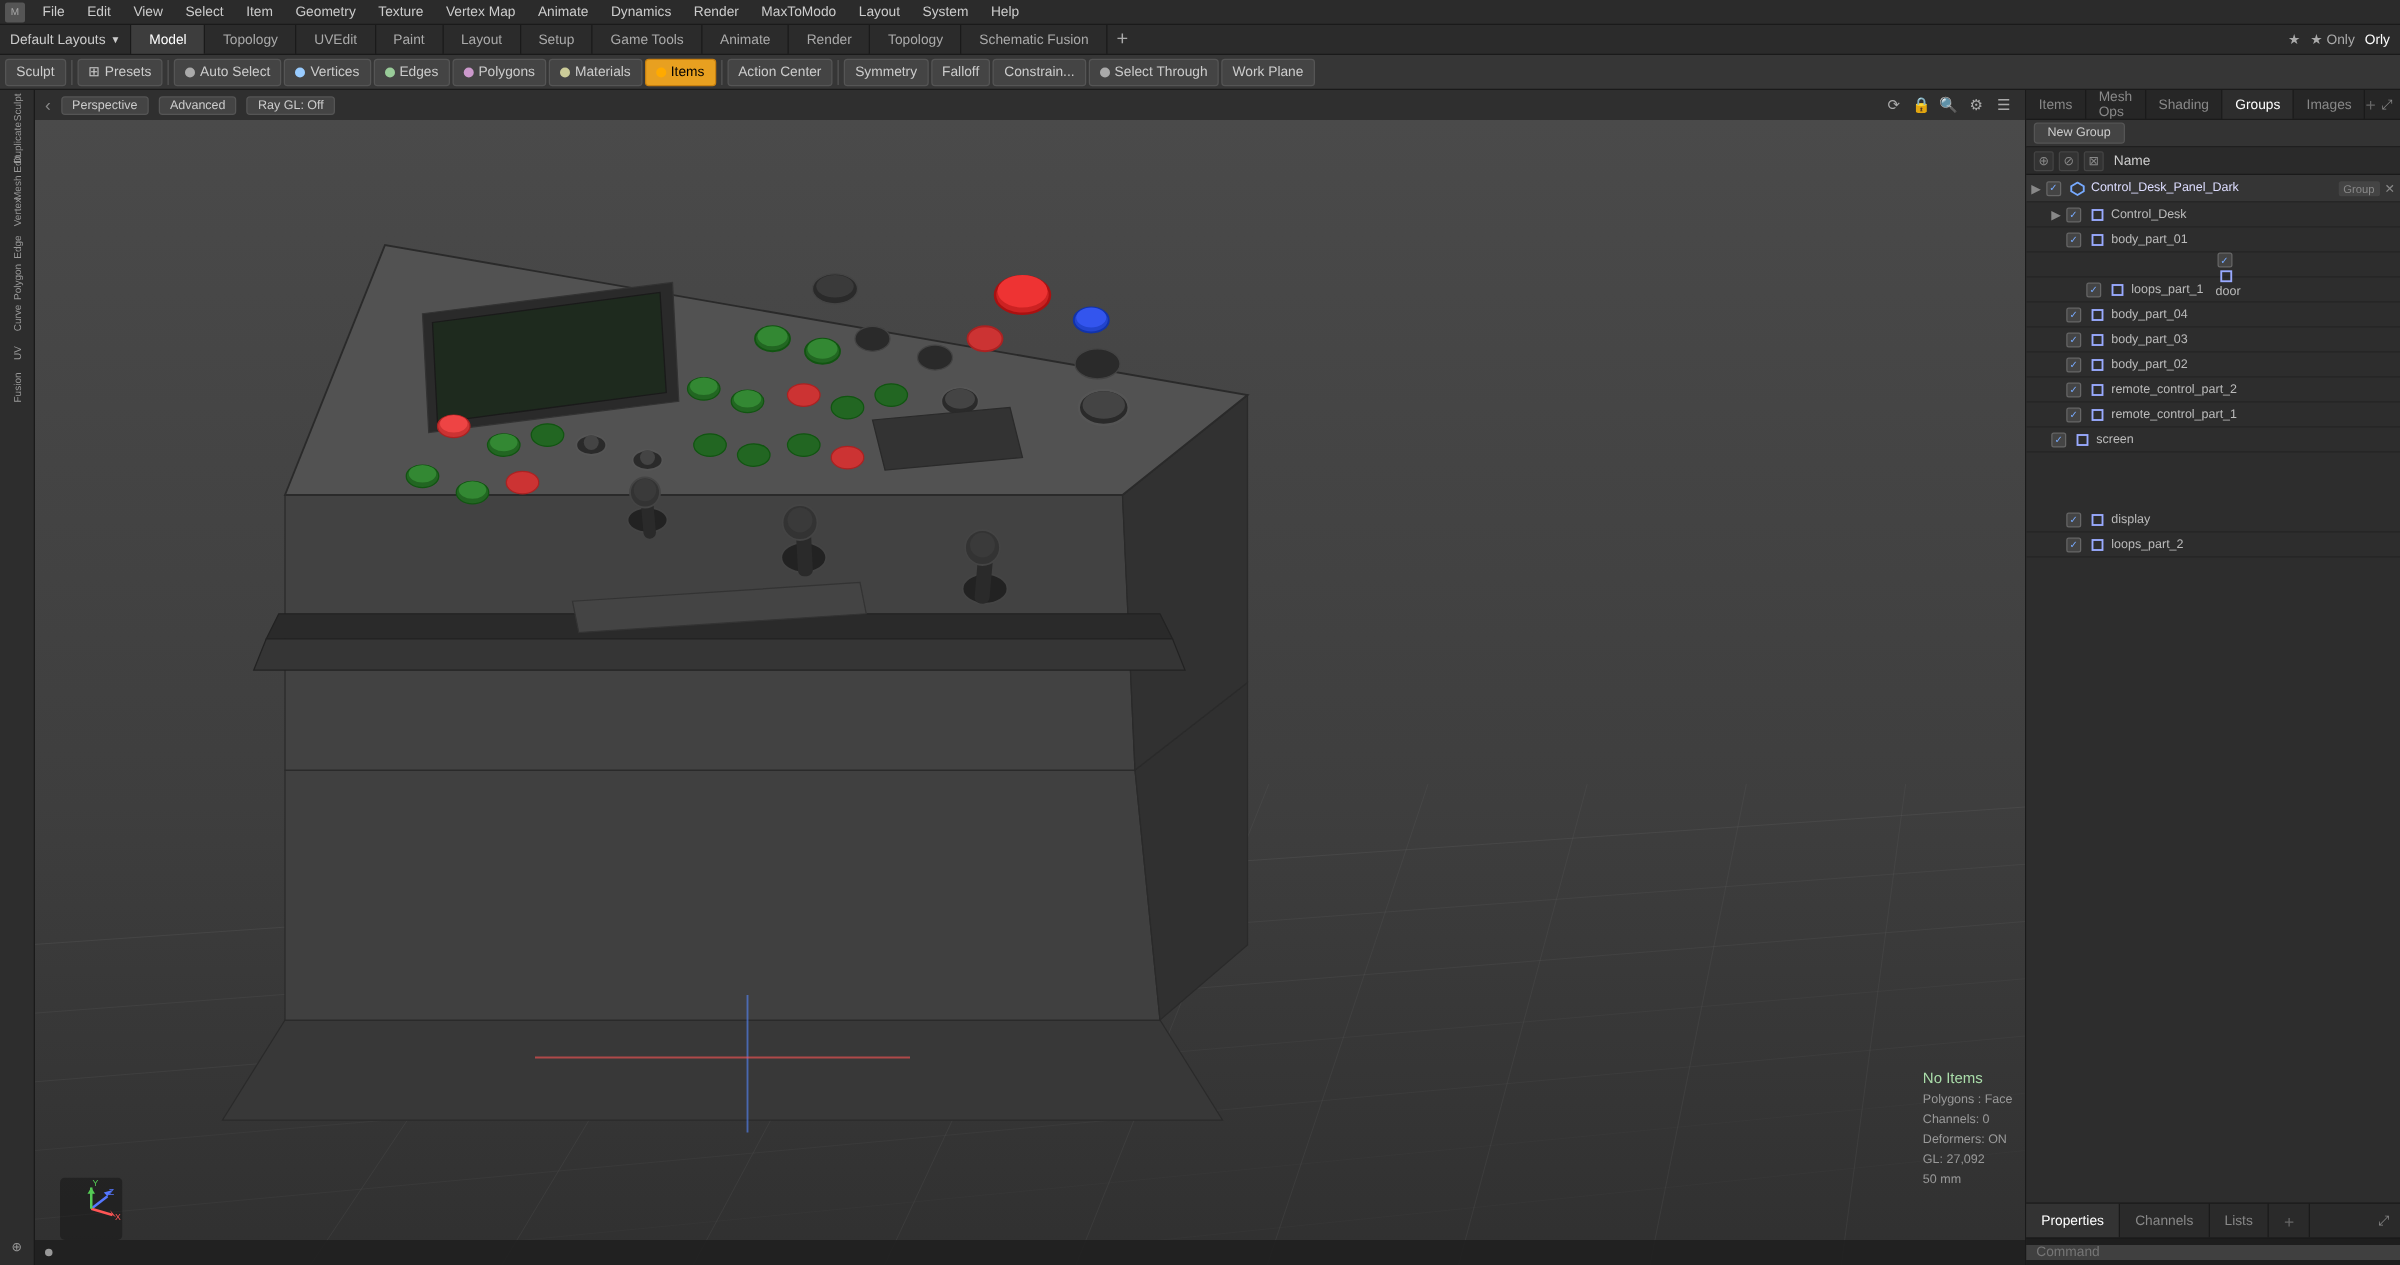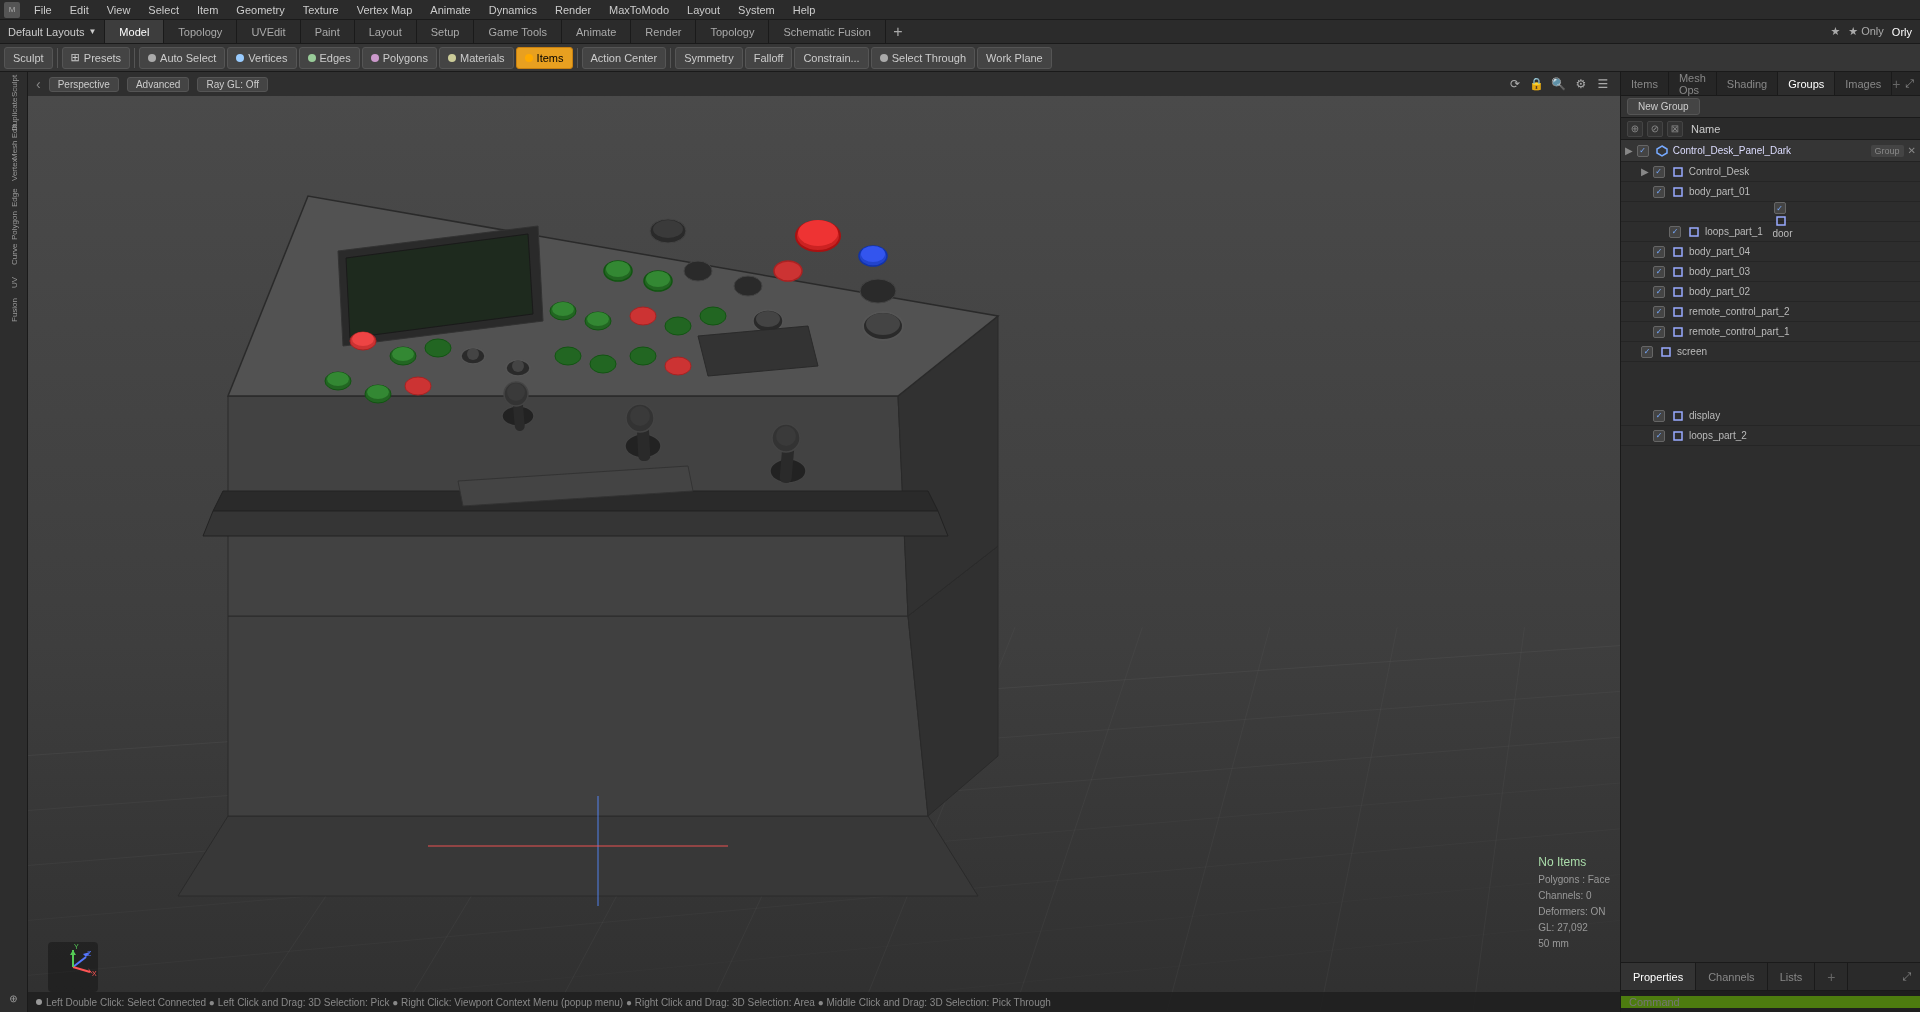--- a/index.html
+++ b/index.html
@@ -402,21 +402,21 @@
       display: flex;
       align-items: center;
       cursor: pointer;
       font-size: 11px;
       color: #888;
       border-right: 1px solid #1a1a1a;
     }
     .bottom-tab.active { background: #333; color: #fff; }
     .bottom-input {
       flex: 1;
-      background: #4d7c0f;
+      background: #404040;
       border: none;
       color: #ccc;
       padding: 0 8px;
       font-size: 11px;
       outline: none;
     }
 
     
     #group-items-container::-webkit-scrollbar { width: 6px; }
     #group-items-container::-webkit-scrollbar-track { background: #222; }
@@ -737,21 +737,20 @@
           <line x1="25" y1="25" x2="25" y2="8" stroke="#55cc55" stroke-width="2"></line>
           <polygon points="25,8 22,13 28,13" fill="#55cc55"></polygon>
           <text x="44" y="34" fill="#ff5555" font-size="7">X</text>
           <text x="26" y="7" fill="#55cc55" font-size="7">Y</text>
           <text x="39" y="14" fill="#5577ff" font-size="7">Z</text>
         </svg>
       </div>
 
       <div id="viewport-bottom-status">
         <div class="status-dot"></div>
-        <span style="overflow:hidden;white-space:nowrap;text-overflow:ellipsis;">Left Double Click: Select Connected  ●  Left Click and Drag: 3D Selection: Pick  ●  Right Click: Viewport Context Menu (popup menu)  ●  Right Click and Drag: 3D Selection: Area  ●  Middle Click and Drag: 3D Selection: Pick Through</span>
       </div>
     </div>
   </div>
 
   <div id="right-panel">
 
     <div id="right-tabs">
       <div class="right-tab">Items</div>
       <div class="right-tab">Mesh Ops</div>
       <div class="right-tab">Shading</div>

